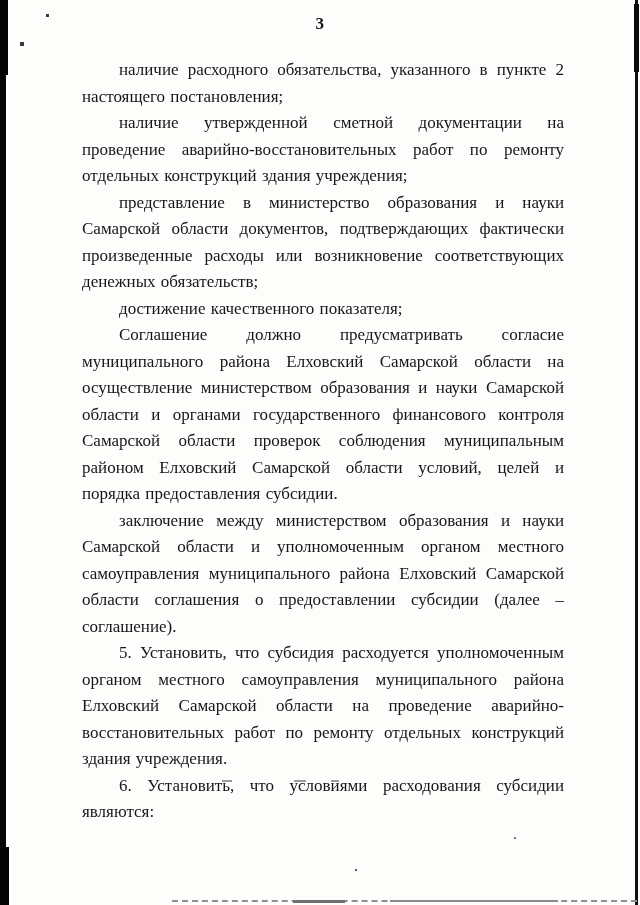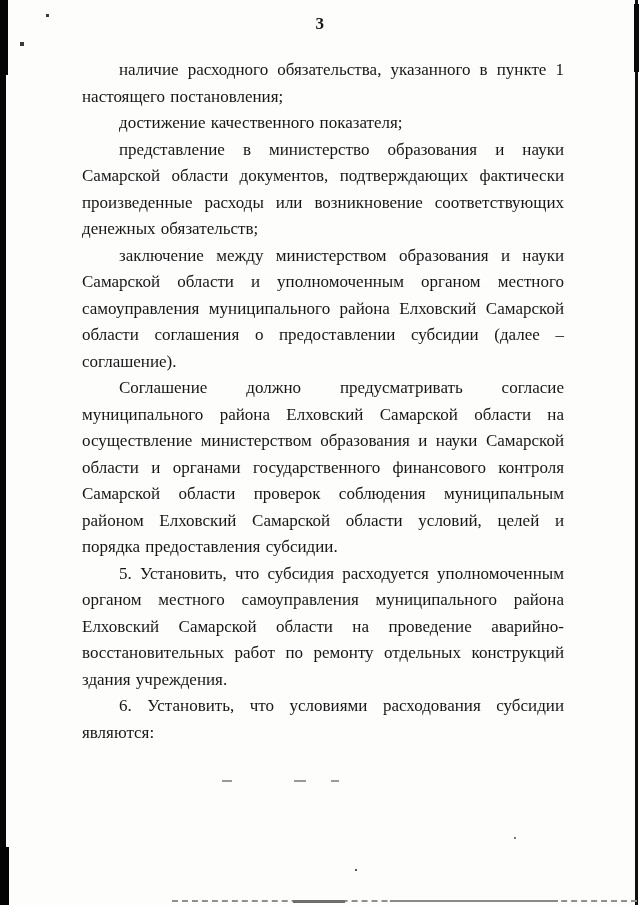--- a/index.html
+++ b/index.html
@@ -96,25 +96,26 @@
 
   <div class="edge-left"></div>
   <div class="edge-left-top"></div>
   <div class="edge-left-bottom"></div>
   <div class="edge-right"></div>
   <div class="edge-right-top"></div>
 
   <div class="page-number">3</div>
 
   <div class="content" id="paragraphs">
-      <p>наличие расходного обязательства, указанного в пункте 1 настоящего постановления;</p>
+      <p>наличие расходного обязательства, указанного в пункте 2 настоящего постановления;</p>
+      <p>наличие утвержденной сметной документации на проведение аварийно-восстановительных работ по ремонту отдельных конструкций здания учреждения;</p>
+      <p>представление в министерство образования и науки Самарской области документов, подтверждающих фактически произведенные расходы или возникновение соответствующих денежных обязательств;</p>
       <p>достижение качественного показателя;</p>
-      <p>представление в министерство образования и науки Самарской области документов, подтверждающих фактически произведенные расходы или возникновение соответствующих денежных обязательств;</p>
+      <p>Соглашение должно предусматривать согласие муниципального района Елховский Самарской области на осуществление министерством образования и науки Самарской области и органами государственного финансового контроля Самарской области проверок соблюдения муниципальным районом Елховский Самарской области условий, целей и порядка предоставления субсидии.</p>
       <p>заключение между министерством образования и науки Самарской области и уполномоченным органом местного самоуправления муниципального района Елховский Самарской области соглашения о предоставлении субсидии (далее – соглашение).</p>
-      <p>Соглашение должно предусматривать согласие муниципального района Елховский Самарской области на осуществление министерством образования и науки Самарской области и органами государственного финансового контроля Самарской области проверок соблюдения муниципальным районом Елховский Самарской области условий, целей и порядка предоставления субсидии.</p>
       <p>5. Установить, что субсидия расходуется уполномоченным органом местного самоуправления муниципального района Елховский Самарской области на проведение аварийно-восстановительных работ по ремонту отдельных конструкций здания учреждения.</p>
       <p>6. Установить, что условиями расходования субсидии являются:</p>
     </div>
 
   <div class="bottom-dashes"></div>
   <div class="bottom-dash-dark"></div>
   <div class="bottom-dash-solid"></div>
 
   <div class="speck speck-1"></div>
   <div class="speck speck-2"></div>

